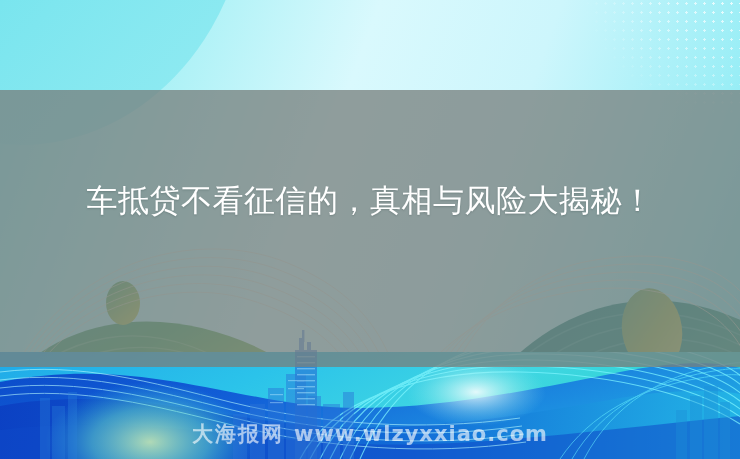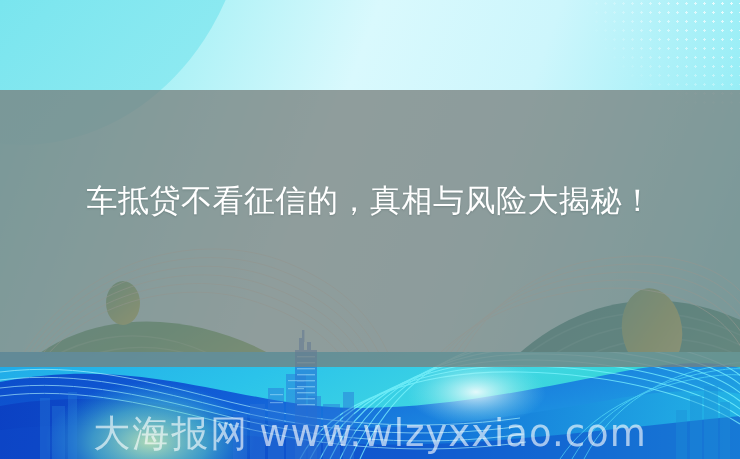--- a/index.html
+++ b/index.html
@@ -57,26 +57,27 @@
     font-family:"DejaVu Sans","Liberation Sans",sans-serif;
     text-shadow:0 1px 2px rgba(40,60,60,.25);
     white-space:pre-wrap;
   }
 
   
   #watermark{
     position:absolute;left:0;bottom:6px;width:740px;
     text-align:center;
     color:rgba(255,255,255,.62);
-    font-size:37px;
+    font-size:21px;
     line-height:38px;
     letter-spacing:1px;
     font-family:"DejaVu Sans","Liberation Sans",sans-serif;
     white-space:nowrap;
     pointer-events:none;
+    font-weight:bold;
   }
   #watermark .wm-cn{margin-right:10px;letter-spacing:2px;}
 </style>
 </head>
 <body>
 
 <div id="poster">
 
   <div class="layer" id="sky">
     <div id="blob-tl"></div>

